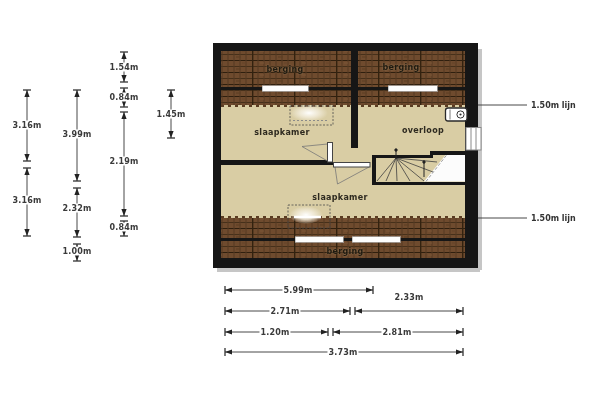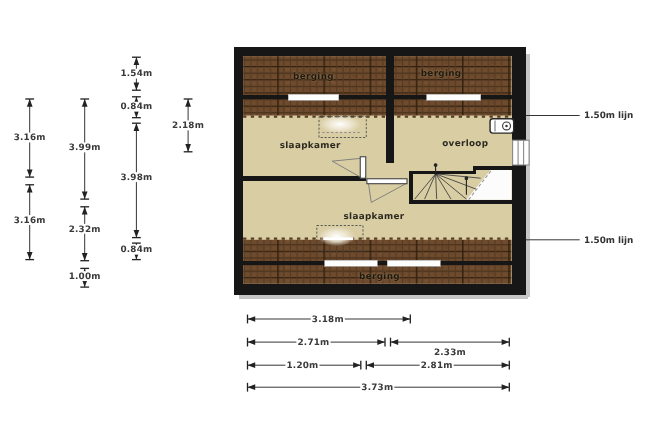--- a/index.html
+++ b/index.html
@@ -180,24 +180,24 @@
   <div class="leader-label" style="left:531px;top:105px">1.50m lijn</div>
   <div class="leader-label" style="left:531px;top:218px">1.50m lijn</div>
 
   <div class="dim-label" style="left:27px;top:125px">3.16m</div>
   <div class="dim-label" style="left:27px;top:200px">3.16m</div>
   <div class="dim-label" style="left:77px;top:134px">3.99m</div>
   <div class="dim-label" style="left:77px;top:208px">2.32m</div>
   <div class="dim-label" style="left:77px;top:251px">1.00m</div>
   <div class="dim-label" style="left:124px;top:67px">1.54m</div>
   <div class="dim-label" style="left:124px;top:97px">0.84m</div>
-  <div class="dim-label" style="left:124px;top:161px">3.98m</div>
+  <div class="dim-label" style="left:124px;top:161px">2.19m</div>
   <div class="dim-label" style="left:124px;top:227px">0.84m</div>
-  <div class="dim-label" style="left:171px;top:114px">2.18m</div>
-
-  <div class="dim-label" style="left:298px;top:290px">3.18m</div>
+  <div class="dim-label" style="left:171px;top:114px">1.45m</div>
+
+  <div class="dim-label" style="left:298px;top:290px">5.99m</div>
   <div class="dim-label" style="left:285px;top:311px">2.71m</div>
-  <div class="dim-label" style="left:409px;top:320px">2.33m</div>
+  <div class="dim-label" style="left:409px;top:297px">2.33m</div>
   <div class="dim-label" style="left:275px;top:332px">1.20m</div>
   <div class="dim-label" style="left:397px;top:332px">2.81m</div>
   <div class="dim-label" style="left:343px;top:352px">3.73m</div>
 
 </div>
 
 </body></html>

